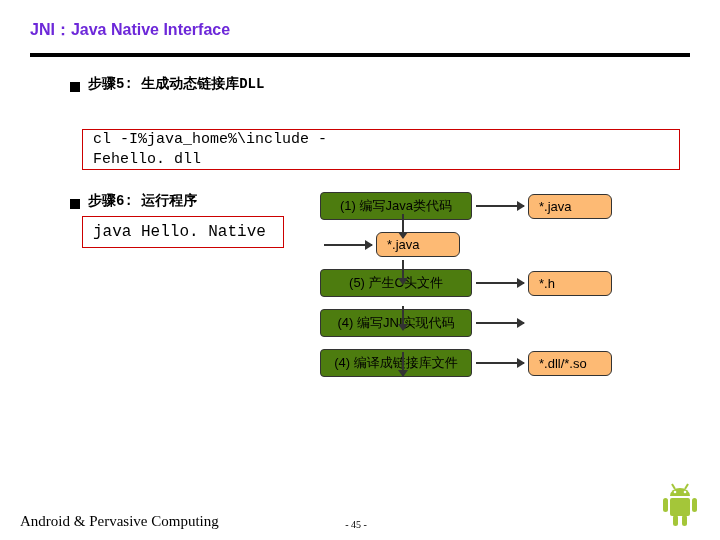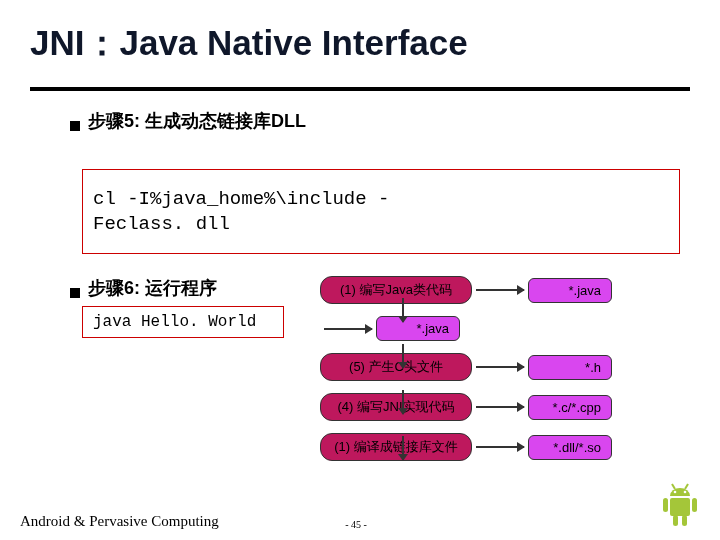--- a/index.html
+++ b/index.html
@@ -9,24 +9,24 @@
     height: 540px;
     background: #fff;
     font-family: "Arial", "Microsoft YaHei", sans-serif;
     position: relative;
     box-sizing: border-box;
   }
   .slide {
     padding: 20px 30px 0 30px;
   }
   .title {
-    font-size: 35px;
+    font-size: 16px;
     font-weight: bold;
-    color: #0f172a;
-    margin-bottom: 20px;
+    color: #6d28d9;
+    margin-bottom: 12px;
   }
   .title-rule {
     border-top: 2px solid #000;
     border-bottom: 2px solid #000;
     height: 0;
     margin-bottom: 18px;
   }
   .step-row {
     display: flex;
     align-items: baseline;
@@ -36,30 +36,31 @@
   .bullet {
     width: 10px;
     height: 10px;
     background: #000;
     margin-right: 8px;
     flex-shrink: 0;
     position: relative;
     top: 4px;
   }
   .step-text {
-    font-size: 18px;
+    font-size: 14px;
     font-weight: bold;
+    font-family: Liberation Mono, monospace;
   }
   .code-box {
     border: 1px solid #c00;
     margin-left: 52px;
     margin-right: 10px;
-    padding: 17px 10px;
+    padding: 0 10px;
     font-family: "Courier New", monospace;
-    font-size: 19px;
+    font-size: 15px;
     margin-bottom: 22px;
     line-height: 1.3;
     margin-top: 36px;
   }
   .lower {
     display: flex;
     align-items: flex-start;
   }
   .left-col {
     flex: 0 0 290px;
@@ -76,35 +77,35 @@
     flex: 1;
     padding-top: 0;
   }
   .diag-row {
     display: flex;
     align-items: center;
     margin-bottom: 12px;
   }
   .diag-box {
     border: 1.5px solid #333;
-    border-radius: 12px;
+    border-radius: 4px;
     padding: 4px 10px;
     font-size: 13px;
     min-width: 130px;
     text-align: center;
-    background: #be185d;
+    background: #4d7c0f;
   }
   .diag-out {
     border: 1.5px solid #333;
     border-radius: 6px;
     padding: 4px 10px;
     font-size: 13px;
     min-width: 62px;
-    text-align: right;
-    background: #d946ef;
+    text-align: left;
+    background: #fdba74;
   }
   .arrow {
     width: 48px;
     height: 2px;
     background: #333;
     position: relative;
     margin: 0 4px;
   }
   .arrow::after {
     content: "";
@@ -166,30 +167,30 @@
   <div class="title">JNI：Java Native Interface</div>
   <div class="title-rule"></div>
 
   <div class="step-row">
     <div class="bullet"></div>
     <div class="step-text">步骤5: 生成动态链接库DLL</div>
   </div>
 
   <div class="code-box">
     <div>cl -I%java_home%\include -</div>
-    <div><span>Fe</span><span>class. dll</span></div>
+    <div><span>Fe</span><span>hello. dll</span></div>
   </div>
 
   <div class="lower">
     <div class="left-col">
       <div class="step-row">
         <div class="bullet"></div>
         <div class="step-text">步骤6: 运行程序</div>
       </div>
-      <div class="code-box2">java Hello. World</div>
+      <div class="code-box2">java Hello. Native</div>
     </div>
 
     <div class="diagram diag-col">
       <div class="vline" style="top:22px;height:24px"></div>
       <div class="vline" style="top:68px;height:24px"></div>
       <div class="vline" style="top:114px;height:24px"></div>
       <div class="vline" style="top:160px;height:24px"></div>
 
       <div class="diag-row">
         <div class="diag-box">(1) 编写Java类代码</div>
@@ -201,24 +202,23 @@
         <div class="diag-out">*.java</div>
       </div>
       <div class="diag-row">
         <div class="diag-box">(5) 产生C头文件</div>
         <div class="arrow"></div>
         <div class="diag-out">*.h</div>
       </div>
       <div class="diag-row">
         <div class="diag-box">(4) 编写JNI实现代码</div>
         <div class="arrow"></div>
-        <div class="diag-out">*.c/*.cpp</div>
-      </div>
-      <div class="diag-row">
-        <div class="diag-box">(1) 编译成链接库文件</div>
+      </div>
+      <div class="diag-row">
+        <div class="diag-box">(4) 编译成链接库文件</div>
         <div class="arrow"></div>
         <div class="diag-out">*.dll/*.so</div>
       </div>
     </div>
   </div>
 </div>
 
 <div class="footer">
   <div class="footer-left">Android &amp; Pervasive Computing</div>
   <div class="footer-center">- 45 -</div>

